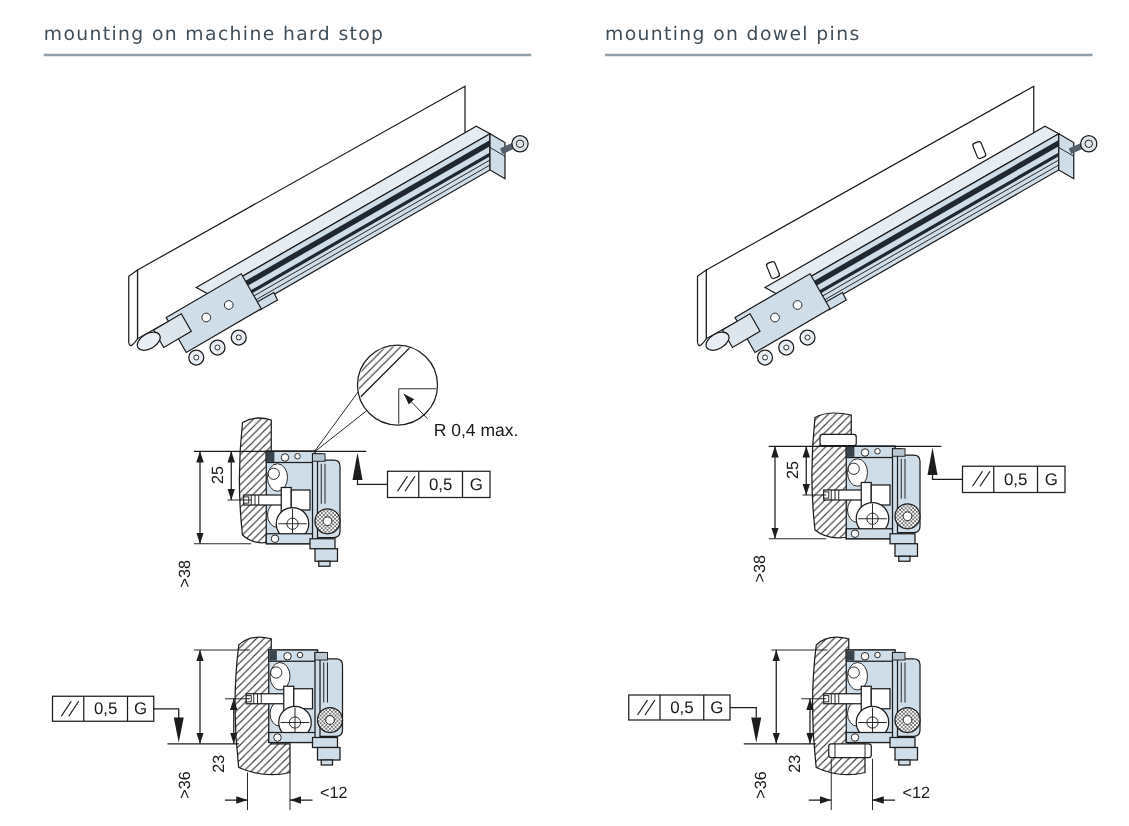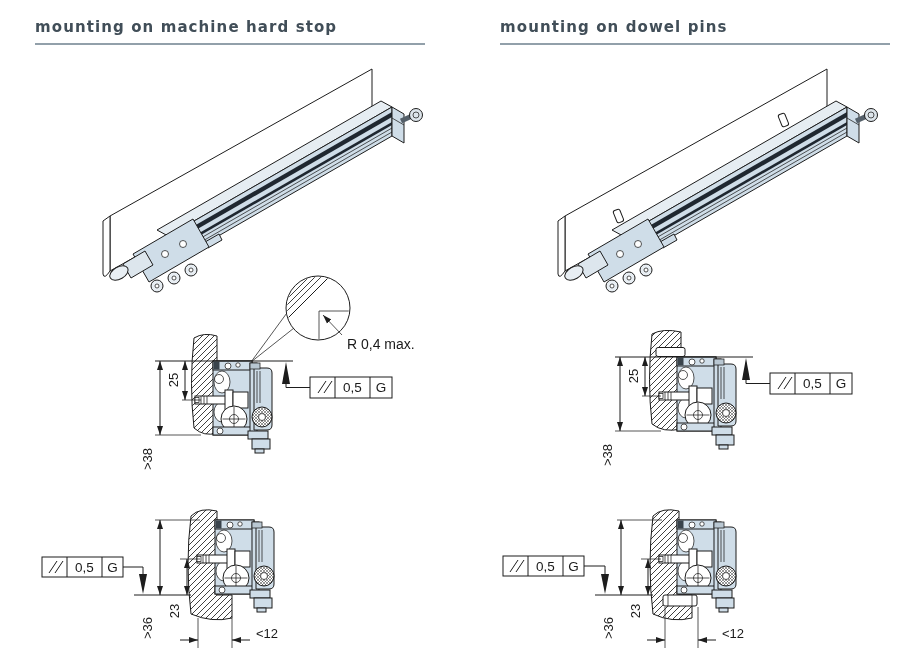--- a/index.html
+++ b/index.html
@@ -1,19 +1,19 @@
 <!DOCTYPE html>
 <html><head>
 <meta charset="utf-8">
 <style>
   html,body{margin:0;padding:0;background:#fff;}
   body{width:903px;height:661px;position:relative;overflow:hidden;
        font-family:"Liberation Sans",sans-serif;}
   .col-header{position:absolute;}
-  .col-title{font-family:"DejaVu Sans",sans-serif;font-weight:bold;font-size:15px;
+  .col-title{font-family:"DejaVu Sans",sans-serif;font-weight:normal;font-size:15px;
              letter-spacing:1.1px;color:#414e58;white-space:nowrap;}
   .col-rule{height:2px;background:#92a0aa;margin-top:7px;}
   .diagram{position:absolute;}
   .s{stroke:#1d1d1d;stroke-width:1px;}
   .thin{stroke-width:0.75px;}
   .nofill{fill:none;}
   text{stroke:none;fill:#1a1a1a;}
   .dim{font-size:13px;}
   .tol{font-size:13.5px;}
   .note{font-size:14px;}
@@ -92,21 +92,21 @@
       <circle class="s thin" cx="79" cy="220" r="2" fill="#fff"></circle>
       <circle class="s thin" cx="96" cy="212" r="2" fill="#fff"></circle>
     </g>
   </defs>
 </svg>
 
 <div class="col-header" style="left:35px;top:18px;width:390px">
   <div class="col-title">mounting on machine hard stop</div>
   <div class="col-rule"></div>
 </div>
-<div class="col-header" style="left:500px;top:18px;width:390px">
+<div class="col-header" style="left:484px;top:18px;width:390px">
   <div class="col-title">mounting on dowel pins</div>
   <div class="col-rule"></div>
 </div>
 
 <svg class="diagram" style="left:95px;top:58px" width="350" height="245">
   <use href="#iso-view"></use>
 </svg>
 <svg class="diagram" style="left:550px;top:58px" width="350" height="245">
   <use href="#iso-view"></use>
   <g>

